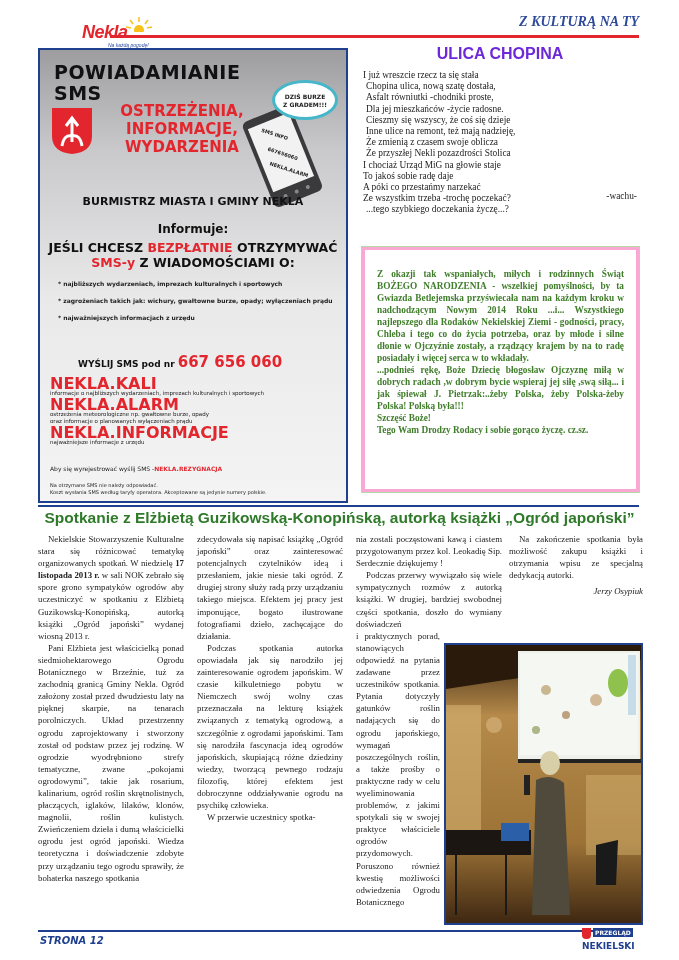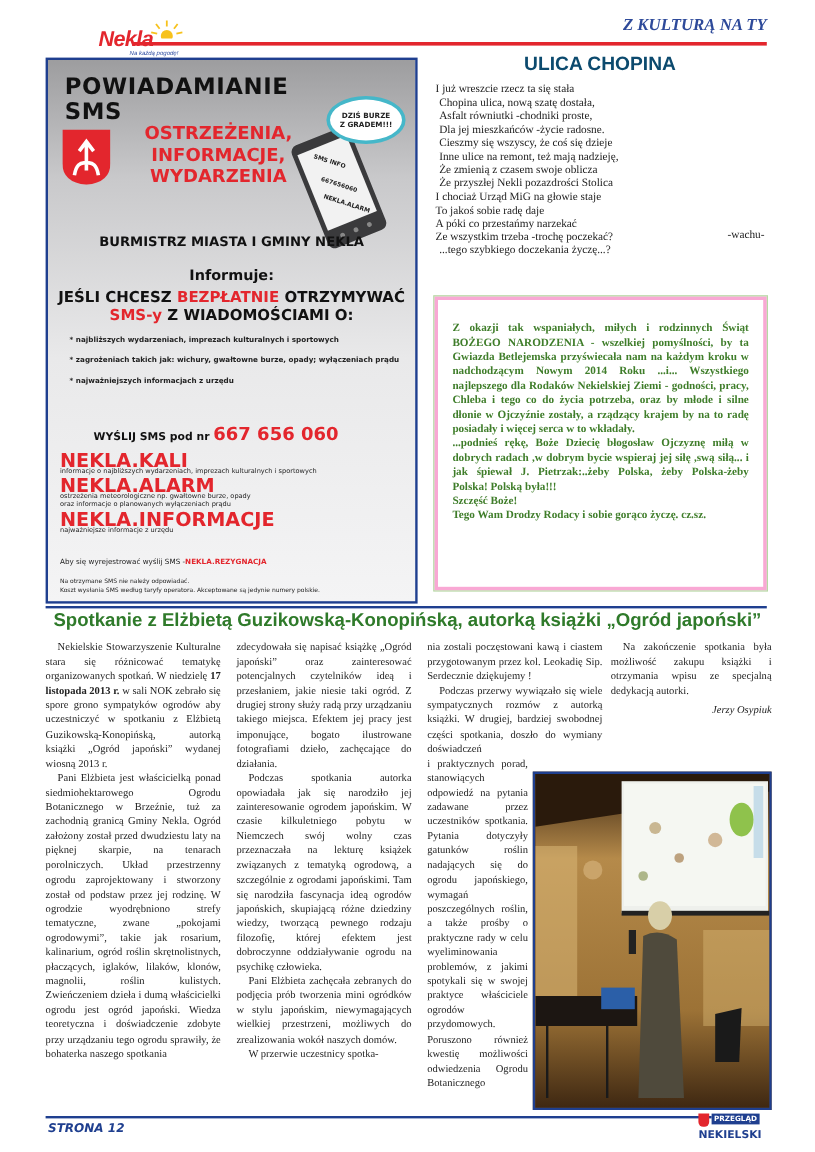--- a/index.html
+++ b/index.html
@@ -30,21 +30,21 @@
   .wyslij { position: absolute; left: 38px; top: 303px; font-size: 9px; font-weight: bold; color: #111; white-space: nowrap; }
   .wyslij .num { font-size: 15px; color: #e3262d; }
   .codes { position: absolute; left: 10px; top: 328px; width: 296px; }
   .code-name { font-size: 16px; font-weight: bold; color: #e3262d; line-height: 12px; }
   .code-desc { font-size: 5.5px; color: #222; line-height: 7px; margin-bottom: 2px; }
   .unsub { position: absolute; left: 10px; top: 415px; font-size: 6px; color: #222; }
   .unsub b { color: #e3262d; }
   .fine { position: absolute; left: 10px; top: 432px; font-size: 5px; color: #222; line-height: 6.5px; }
 
   
-  .poem-title { position: absolute; left: 360px; width: 280px; top: 45px; text-align: center; font-family: "Liberation Sans", sans-serif; font-weight: bold; font-size: 16px; color: #0c4a6e; }
+  .poem-title { position: absolute; left: 360px; width: 280px; top: 45px; text-align: center; font-family: "Liberation Sans", sans-serif; font-weight: bold; font-size: 16px; color: #6d28d9; }
   .poem { position: absolute; left: 363px; top: 70px; width: 280px; font-family: "Liberation Serif", serif; font-size: 9.4px; line-height: 11.2px; color: #222; }
   .poem .line { white-space: nowrap; }
   .poem .ind { padding-left: 3px; }
   .poem-sig { position: absolute; right: 42px; top: 191px; font-size: 9.4px; color: #222; }
 
   
   .greet-box { position: absolute; left: 362px; top: 247px; width: 277px; height: 245px; border: 3px solid #f9a8d4; outline: 1px solid #b6d8a4; padding: 18px 12px 0 12px; font-family: "Liberation Serif", serif; font-weight: bold; font-size: 9.3px; line-height: 12px; color: #3f7d2a; text-align: justify; }
   .greet-box p { margin: 0; }
 
   
@@ -184,21 +184,20 @@
 <div class="article-title">Spotkanie z Elżbietą Guzikowską-Konopińską, autorką książki „Ogród japoński”</div>
 
 <div class="col col1">
   <p><span>Nekielskie Stowarzyszenie Kulturalne stara się różnicować tematykę organizowanych spotkań. W niedzielę </span><b>17 listopada 2013 r.</b><span> w sali NOK zebrało się spore grono sympatyków ogrodów aby uczestniczyć w spotkaniu z Elżbietą Guzikowską-Konopińską, autorką książki „Ogród japoński” wydanej wiosną 2013 r.</span></p>
   <p>Pani Elżbieta jest właścicielką ponad siedmiohektarowego Ogrodu Botanicznego w Brzeźnie, tuż za zachodnią granicą Gminy Nekla. Ogród założony został przed dwudziestu laty na pięknej skarpie, na tenarach porolniczych. Układ przestrzenny ogrodu zaprojektowany i stworzony został od podstaw przez jej rodzinę. W ogrodzie wyodrębniono strefy tematyczne, zwane „pokojami ogrodowymi”, takie jak rosarium, kalinarium, ogród roślin skrętnolistnych, płaczących, iglaków, lilaków, klonów, magnolii, roślin kulistych. Zwieńczeniem dzieła i dumą właścicielki ogrodu jest ogród japoński. Wiedza teoretyczna i doświadczenie zdobyte przy urządzaniu tego ogrodu sprawiły, że bohaterka naszego spotkania</p>
 </div>
 
 <div class="col col2">
   <p style="text-indent:0">zdecydowała się napisać książkę „Ogród japoński” oraz zainteresować potencjalnych czytelników ideą i przesłaniem, jakie niesie taki ogród. Z drugiej strony służy radą przy urządzaniu takiego miejsca. Efektem jej pracy jest imponujące, bogato ilustrowane fotografiami dzieło, zachęcające do działania.</p>
   <p>Podczas spotkania autorka opowiadała jak się narodziło jej zainteresowanie ogrodem japońskim. W czasie kilkuletniego pobytu w Niemczech swój wolny czas przeznaczała na lekturę książek związanych z tematyką ogrodową, a szczególnie z ogrodami japońskimi. Tam się narodziła fascynacja ideą ogrodów japońskich, skupiającą różne dziedziny wiedzy, tworzącą pewnego rodzaju filozofię, której efektem jest dobroczynne oddziaływanie ogrodu na psychikę człowieka.</p>
-  <p>Pani Elżbieta zachęcała zebranych do podjęcia prób tworzenia mini ogródków w stylu japońskim, niewymagających wielkiej przestrzeni, możliwych do zrealizowania wokół naszych domów.</p>
   <p>W przerwie uczestnicy spotka-</p>
 </div>
 
 <div class="col col3">
   <p style="text-indent:0">nia zostali poczęstowani kawą i ciastem przygotowanym przez kol. Leokadię Sip. Serdecznie dziękujemy !</p>
   <p>Podczas przerwy wywiązało się wiele sympatycznych rozmów z autorką książki. W drugiej, bardziej swobodnej części spotkania, doszło do wymiany doświadczeń</p>
   <p class="narrow" style="text-indent:0">i praktycznych porad, stanowiących odpowiedź na pytania zadawane przez uczestników spotkania. Pytania dotyczyły gatunków roślin nadających się do ogrodu japońskiego, wymagań poszczególnych roślin, a także prośby o praktyczne rady w celu wyeliminowania problemów, z jakimi spotykali się w swojej praktyce właściciele ogrodów przydomowych. Poruszono również kwestię możliwości odwiedzenia Ogrodu Botanicznego</p>
 </div>
 
 <div class="col col4">

